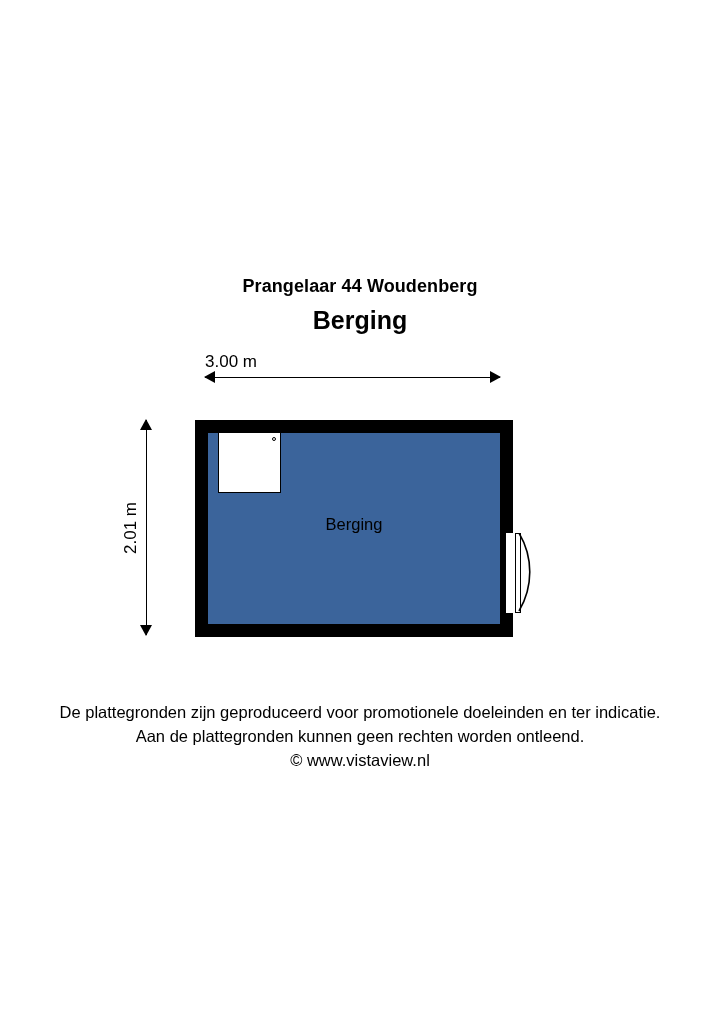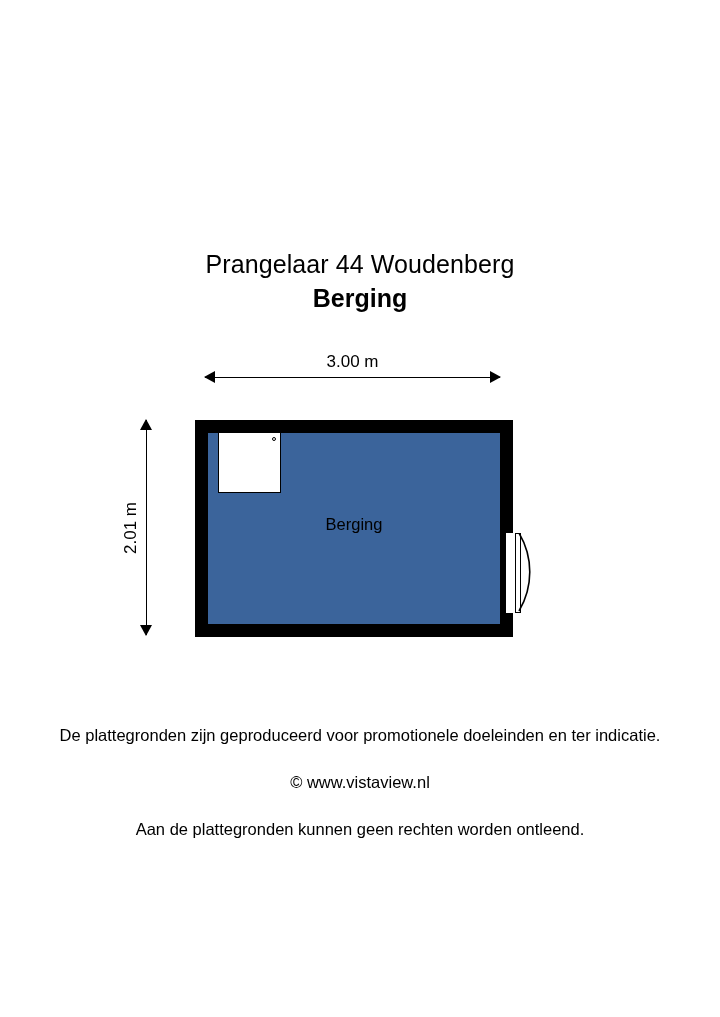--- a/index.html
+++ b/index.html
@@ -18,24 +18,25 @@
 
   
   .title-block {
     position: absolute;
     top: 248px;
     left: 0;
     width: 720px;
     text-align: center;
   }
   .title-line1 {
-    font-size: 25px;
-    font-weight: normal;
+    font-size: 18px;
+    font-weight: bold;
     line-height: 32px;
     letter-spacing: 0.1px;
+    margin-top: 22px;
   }
   .title-line2 {
     font-size: 25px;
     font-weight: bold;
     line-height: 32px;
     margin-top: 2px;
   }
 
   
   .plan {
@@ -77,21 +78,20 @@
   }
   .dim-h .arrow-r {
     right: -1px;
     border-left: 11px solid #000;
   }
   .dim-h .label {
     position: absolute;
     top: -3px;
     left: 0;
     width: 295px;
-    text-align: center;
     font-size: 17px;
   }
 
   
   .dim-v {
     position: absolute;
     left: 14px;
     top: 80px;
     width: 40px;
     height: 215px;
@@ -219,21 +219,21 @@
   
   .disclaimer {
     position: absolute;
     top: 700px;
     left: 0;
     width: 720px;
     text-align: center;
     font-size: 16.5px;
     line-height: 24px;
   }
-  .disclaimer div { white-space: nowrap; margin-top: 23px; }
+  .disclaimer div { white-space: nowrap; }
 </style>
 </head>
 <body>
 
 <div class="title-block">
   <div class="title-line1">Prangelaar 44 Woudenberg</div>
   <div class="title-line2">Berging</div>
 </div>
 
 <div class="plan">
@@ -272,15 +272,15 @@
         <path d="M 2 0 A 76 76 0 0 1 2 78" fill="none" stroke="#000" stroke-width="1.6"></path>
         <line x1="2" y1="78" x2="2" y2="78" stroke="#000" stroke-width="1.6"></line>
       </svg>
     </div>
   </div>
 
 </div>
 
 <div class="disclaimer">
   <div>De plattegronden zijn geproduceerd voor promotionele doeleinden en ter indicatie.</div>
+  <div>Aan de plattegronden kunnen geen rechten worden ontleend.</div>
   <div>© www.vistaview.nl</div>
-  <div>Aan de plattegronden kunnen geen rechten worden ontleend.</div>
 </div>
 
 </body></html>

